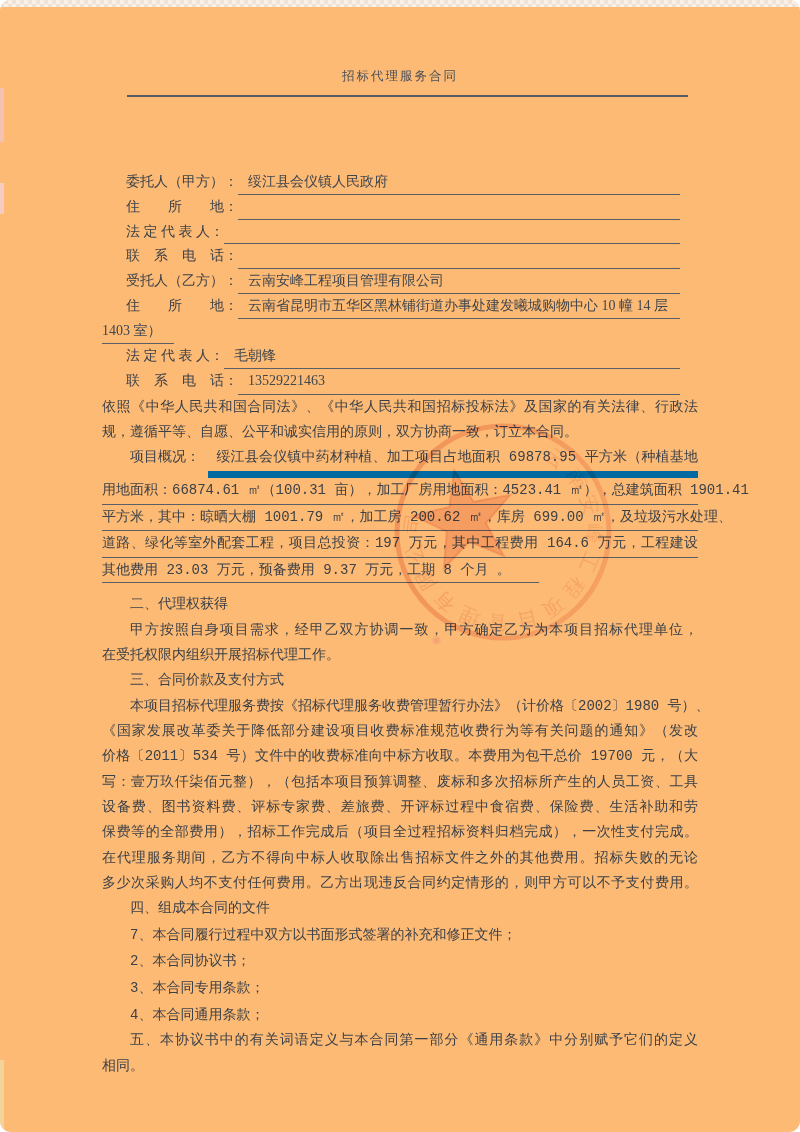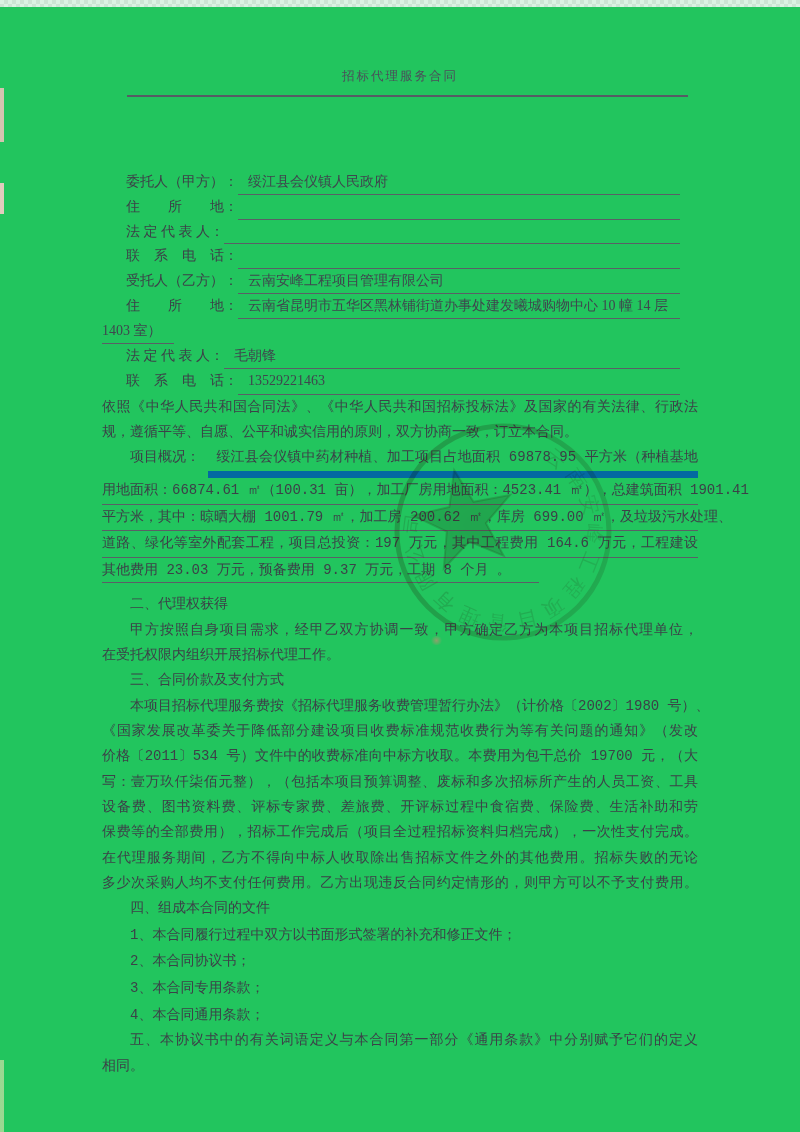--- a/index.html
+++ b/index.html
@@ -1,20 +1,21 @@
 <!DOCTYPE html>
 <html><head>
 <meta charset="utf-8">
 <style>
   html,body{margin:0;padding:0;background:#ffffff;}
   .page{
     position:relative;width:800px;height:1132px;overflow:hidden;
-    background:#22c55e;
+    background:#fdba74;
     font-family:"Liberation Serif","DejaVu Serif",serif;
     color:#3c4148;
+    border-radius:11px;
   }
   
   .scan-top{
     position:absolute;top:0;left:0;width:800px;height:7px;
     background:repeating-conic-gradient(#e9e9e9 0% 25%, #fafafa 0% 50%);
     background-size:8px 8px;opacity:.85;
   }
   .scan-left{
     position:absolute;top:0;left:0;width:4px;height:1132px;
     background:linear-gradient(to bottom,
@@ -144,21 +145,21 @@
       <div class="ln ind just">本项目招标代理服务费按《招标代理服务收费管理暂行办法》（计价格〔2002〕1980 号）、</div>
       <div class="ln just">《国家发展改革委关于降低部分建设项目收费标准规范收费行为等有关问题的通知》（发改</div>
       <div class="ln just">价格〔2011〕534 号）文件中的收费标准向中标方收取。本费用为包干总价 19700 元，（大</div>
       <div class="ln just">写：壹万玖仟柒佰元整），（包括本项目预算调整、废标和多次招标所产生的人员工资、工具</div>
       <div class="ln just">设备费、图书资料费、评标专家费、差旅费、开评标过程中食宿费、保险费、生活补助和劳</div>
       <div class="ln just">保费等的全部费用），招标工作完成后（项目全过程招标资料归档完成），一次性支付完成。</div>
       <div class="ln just">在代理服务期间，乙方不得向中标人收取除出售招标文件之外的其他费用。招标失败的无论</div>
       <div class="ln just">多少次采购人均不支付任何费用。乙方出现违反合同约定情形的，则甲方可以不予支付费用。</div>
 
       <div class="ln ind">四、组成本合同的文件</div>
-      <div class="ln itm ind">1、本合同履行过程中双方以书面形式签署的补充和修正文件；</div>
+      <div class="ln itm ind">7、本合同履行过程中双方以书面形式签署的补充和修正文件；</div>
       <div class="ln itm ind">2、本合同协议书；</div>
       <div class="ln itm ind">3、本合同专用条款；</div>
       <div class="ln itm ind">4、本合同通用条款；</div>
 
       <div class="ln ind just">五、本协议书中的有关词语定义与本合同第一部分《通用条款》中分别赋予它们的定义</div>
       <div class="ln">相同。</div>
 
     </div>
   </div>
 

